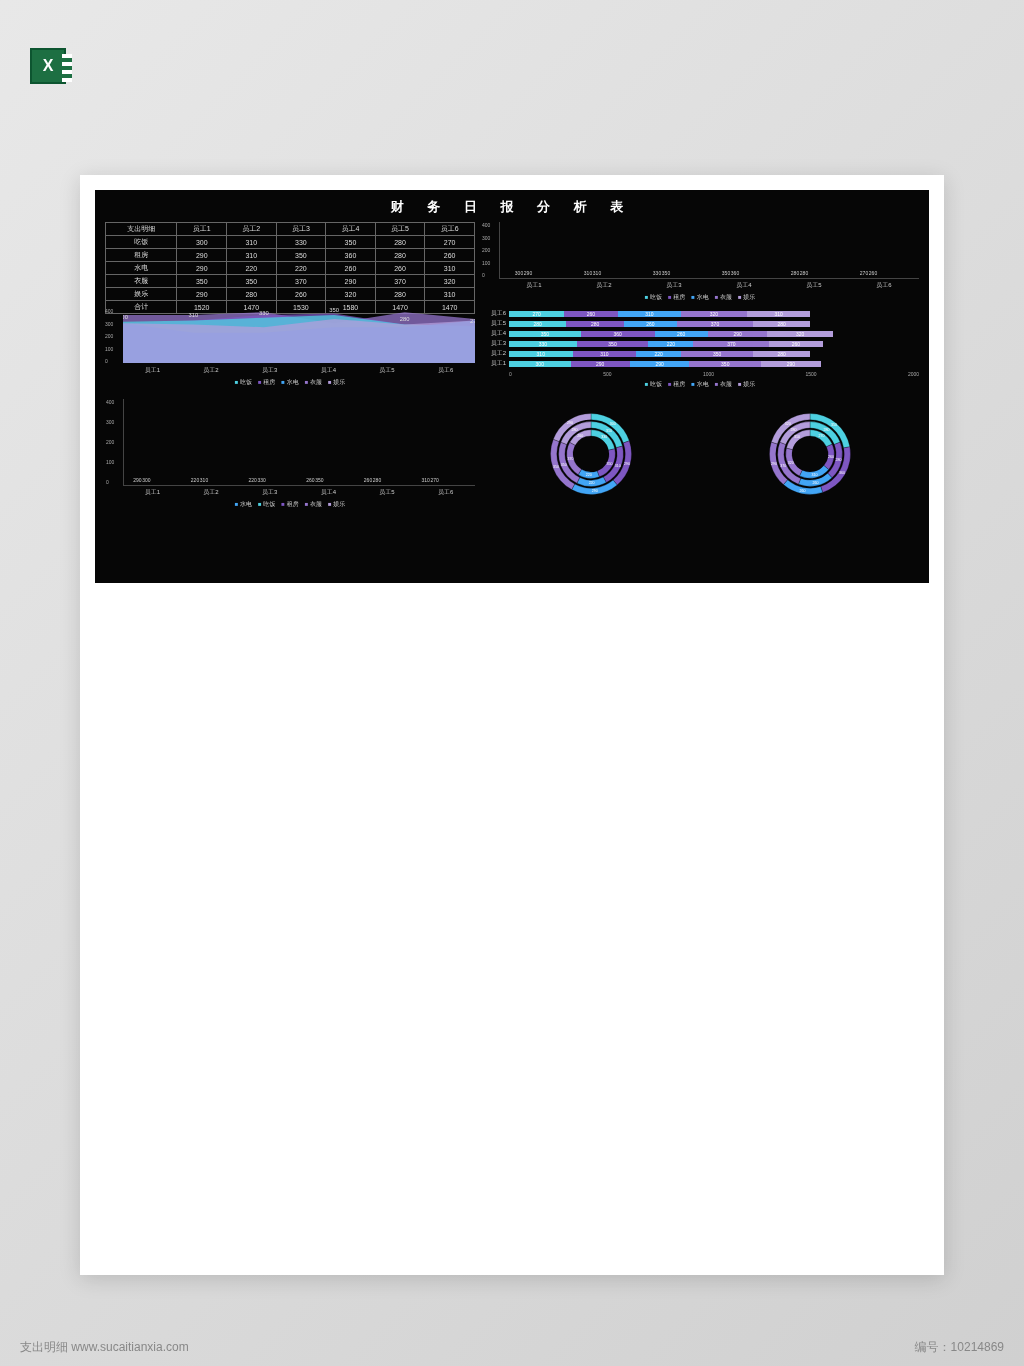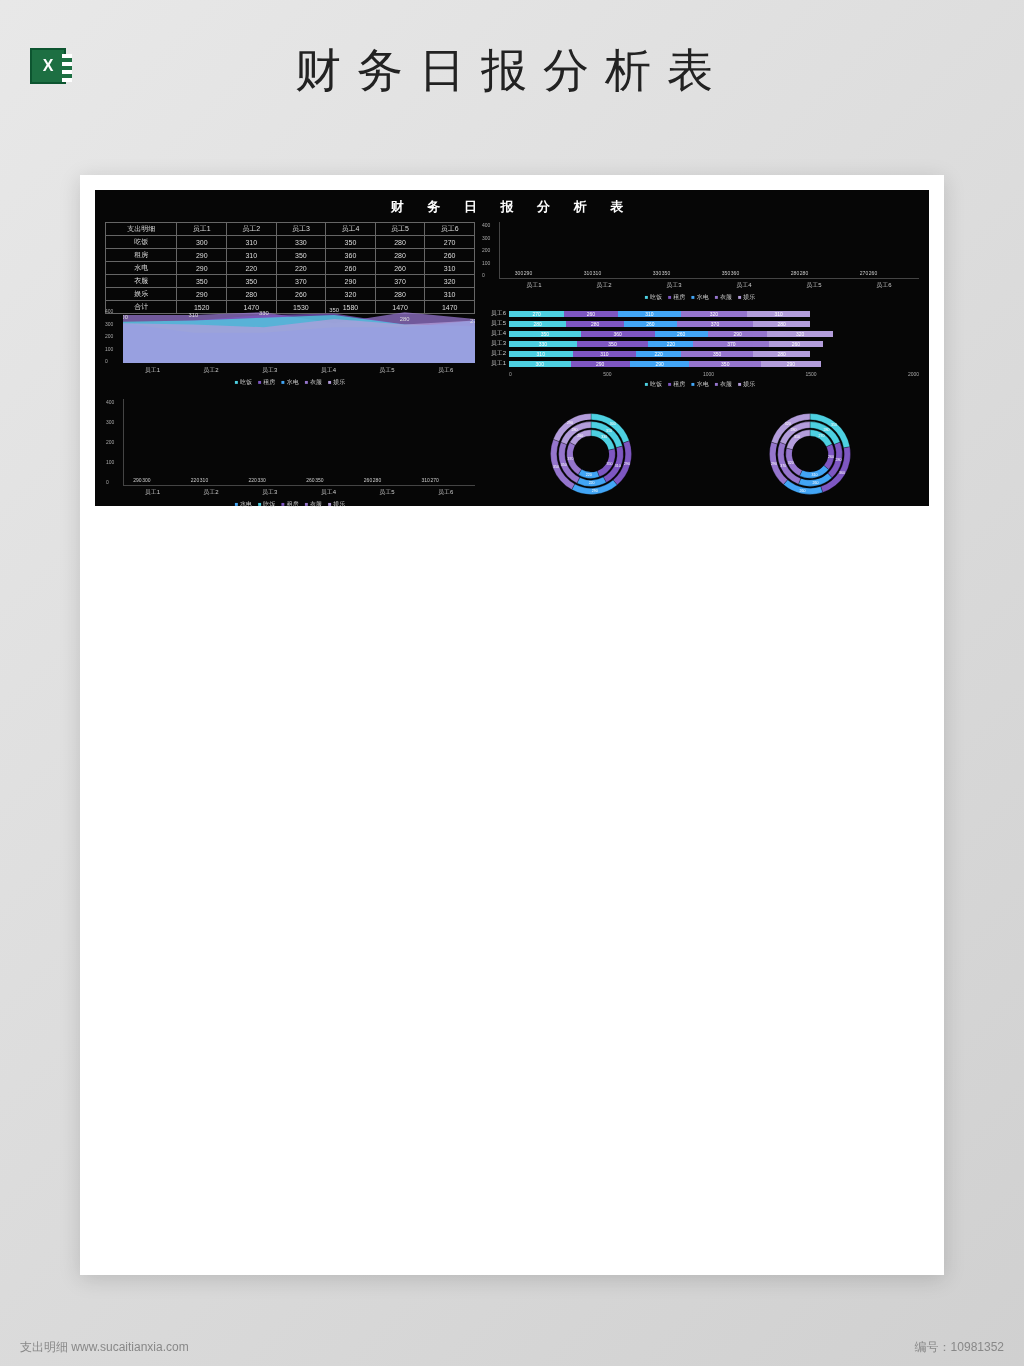--- a/index.html
+++ b/index.html
@@ -60,21 +60,21 @@
     width: 864px;
     height: 1100px;
     background: #fff;
     box-shadow: 0 4px 20px rgba(0,0,0,0.15);
   }
   .dashboard {
     position: absolute;
     top: 15px;
     left: 15px;
     right: 15px;
-    height: 316px;
+    height: 393px;
     background: #060606;
     color: #ddd;
     font-size: 7px;
     padding: 8px 10px;
   }
   .dash-title {
     text-align: center;
     color: #fff;
     font-size: 13px;
     letter-spacing: 10px;
@@ -233,21 +233,20 @@
     font-size: 12px;
     color: #888;
   }
 </style>
 </head>
 <body>
 
 <div class="excel-icon">X</div>
 
 <div class="header-area">
-  <div class="main-title">财务日报分析表</div>
 </div>
 
 <div class="doc-page">
   <div class="dashboard">
     <div class="dash-title">财 务 日 报 分 析 表</div>
 
     <div class="dash-grid">
 
       <div class="chart-box">
         <table class="data-table" id="tbl">
@@ -691,14 +690,14 @@
               <text x="35.545151019536604" y="31.471445254634773" font-size="4" fill="#fff" text-anchor="middle" dominant-baseline="middle">310</text>
             </svg>
         </div>
       </div>
     </div>
   </div>
 </div>
 
 <div class="footer-credit">
   <span>支出明细 www.sucaitianxia.com</span>
-  <span>编号：10981352</span>
+  <span>编号：10214869</span>
 </div>
 
 </body></html>

